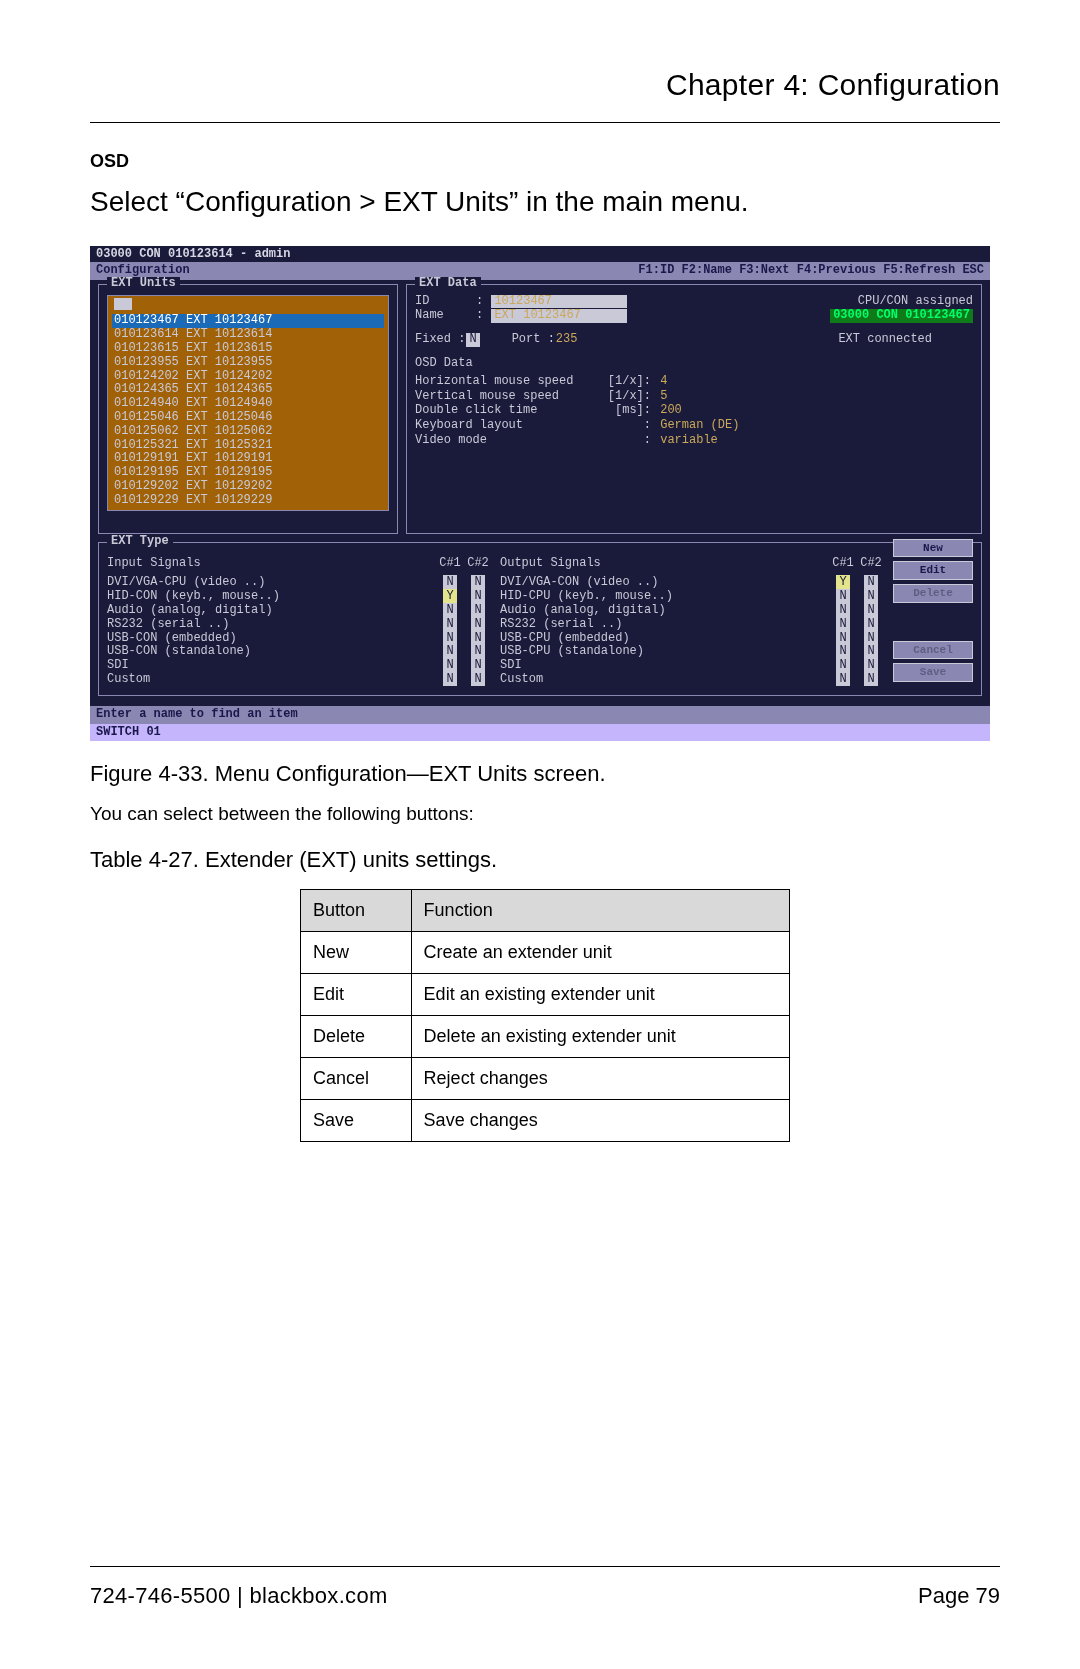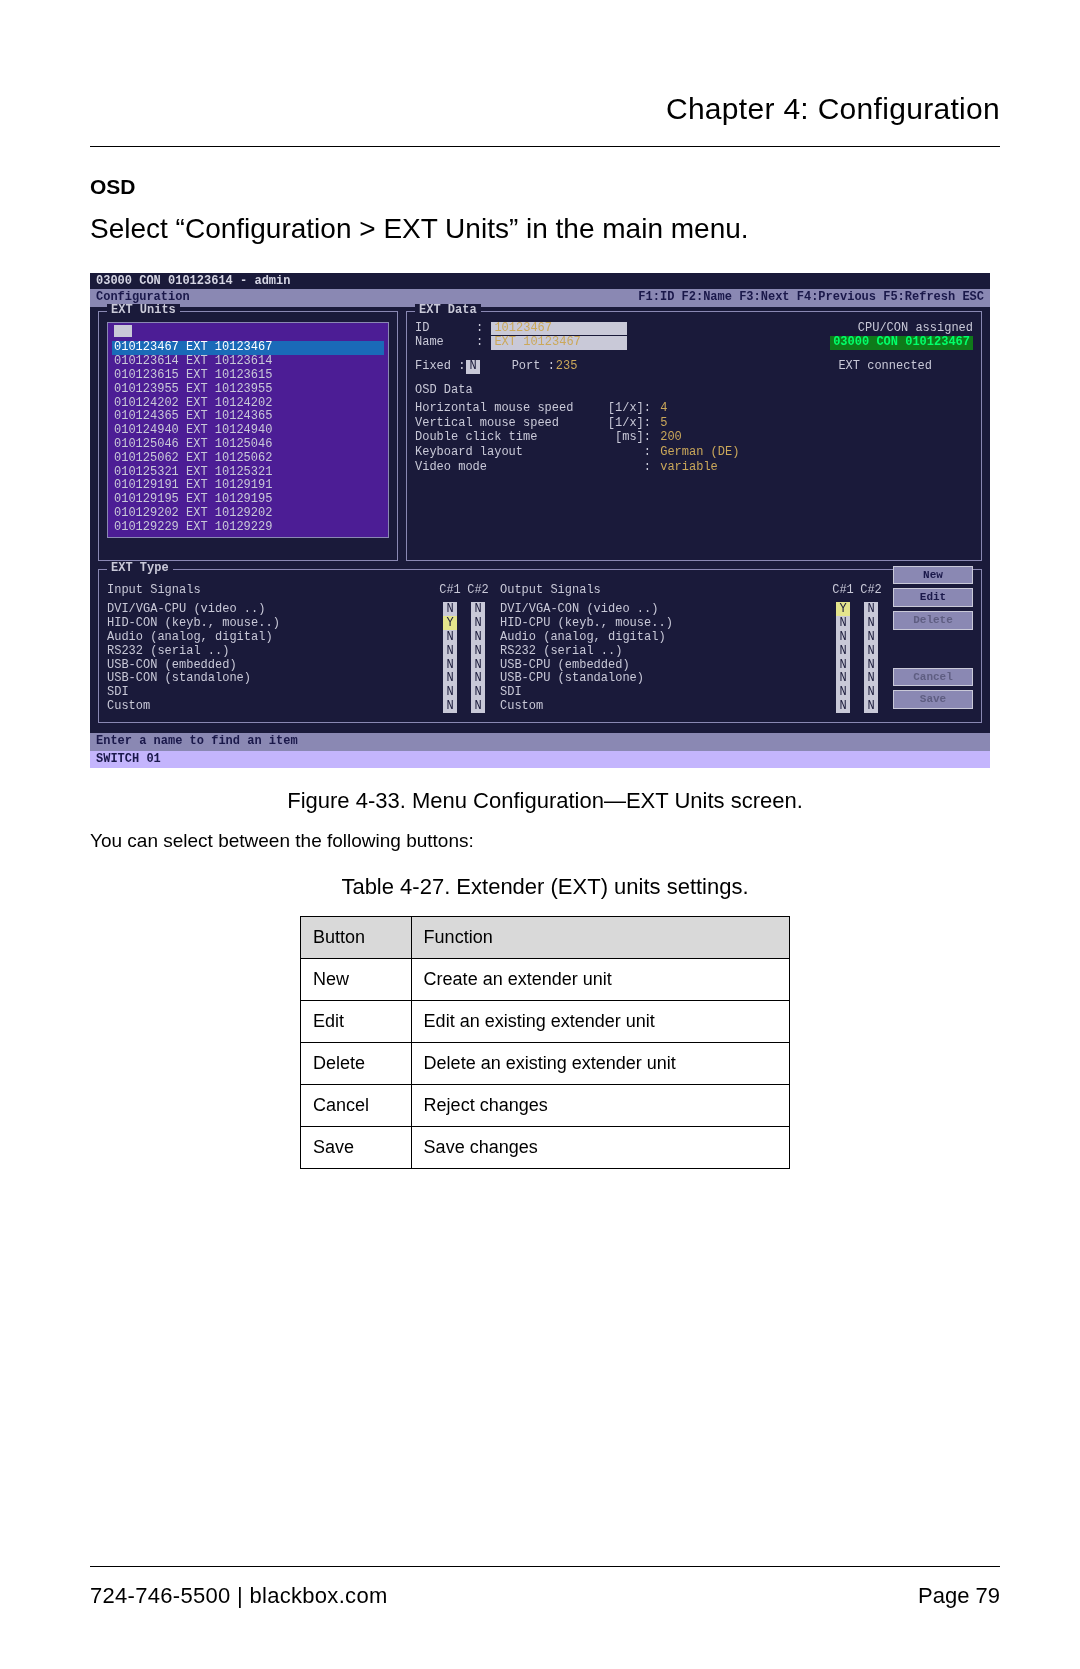--- a/index.html
+++ b/index.html
@@ -1,31 +1,31 @@
 <!DOCTYPE html>
 <html><head>
 <meta charset="utf-8">
 <style>
 body{margin:0;background:#fff;font-family:"Helvetica Neue",Arial,sans-serif;color:#000}
-.page{width:1080px;height:1669px;position:relative;box-sizing:border-box;padding:92px 80px 0 90px}
+.page{width:1080px;height:1669px;position:relative;box-sizing:border-box;padding:68px 80px 0 90px}
 .chapter{font-size:30px;font-weight:300;text-align:right;letter-spacing:.3px;margin-bottom:20px}
 hr.rule{border:none;border-top:1.5px solid #000;margin:0 0 28px 0}
-.osd{font-size:21px;font-weight:700;margin-bottom:14px}
+.osd{font-size:18px;font-weight:700;margin-bottom:14px}
 .instr{font-size:28px;font-weight:300;margin-bottom:28px}
 
 .osd-win{margin:0 10px 20px 0;font-family:"Courier New",monospace;font-size:12px;line-height:1.15;color:#c9c9d8}
 .osd-title{background:#1a1a3a;color:#d6d6e4;padding:2px 6px 0 6px;font-weight:bold}
 .osd-menubar{background:#8a88b3;color:#1a184a;padding:2px 6px;display:flex;font-weight:bold}
 .osd-body{background:#1a1a3a;padding:4px 0 2px 0}
 .panel-row{display:flex;padding:0 8px;gap:8px}
 .panel{border:1px solid #8a88b3;background:#1a1a3a;position:relative;box-sizing:border-box;padding:10px 8px 6px 8px}
 .panel-label{position:absolute;top:-8px;left:8px;background:#1a1a3a;padding:0 4px;color:#c9c9d8;font-weight:bold}
 .left-panel{width:300px;height:250px}
 .right-panel{flex:1;height:250px}
-.listbox{border:1px solid #8a88b3;background:#4c1d95;height:210px;overflow:hidden;padding:2px 0}
+.listbox{border:1px solid #8a88b3;background:#a16207;height:210px;overflow:hidden;padding:2px 0}
 .listbox .cursor{background:#c9c9d8;width:18px;height:12px;display:inline-block}
 .listbox .sel{background:#1a6ab8;color:#fff;padding:0 2px;margin:0 4px}
 .listbox .itm{padding:0 6px;white-space:pre}
 .fld-line{display:flex;gap:1px;align-items:flex-start;margin-bottom:1px}
 .lbl{color:#c9c9d8}
 .valbox{background:#c9c9d8;color:#1a1a3a;padding:0 3px}
 .valgld{color:#cba85a}
 .green{background:#0f7a1a;color:#00ff6a;padding:0 3px;font-weight:bold}
 .sub-hdr{margin:10px 0 4px 0;color:#c9c9d8}
 .type-panel{margin:8px 8px 0 8px;border:1px solid #8a88b3;position:relative;padding:14px 8px 8px 8px}
@@ -33,21 +33,21 @@
 .col{flex:1}
 .sigrow{display:flex}
 .sigrow .nm{flex:1;white-space:pre}
 .sigrow .c{width:28px;text-align:center}
 .side-btns{width:80px;display:flex;flex-direction:column;gap:4px;margin-top:-18px}
 .obtn{background:#8a88b3;color:#1a184a;font-weight:bold;text-align:center;padding:2px 0;border:1px solid #c9c9d8;font-size:11px}
 .obtn.dis{color:#5f5e82}
 .hint{background:#8a88b3;color:#1a184a;padding:2px 6px;font-weight:bold}
 .statusbar{background:#c4b5fd;color:#1a184a;padding:2px 6px;font-weight:bold}
 
-.cap{text-align:center;font-size:22px;font-weight:300;margin:18px 0 16px 0}
+.cap{text-align:left;font-size:22px;font-weight:300;margin:18px 0 16px 0}
 .lead{font-size:19px;font-weight:300;margin-bottom:22px}
 table.tbl{margin:0 auto;border-collapse:collapse;font-size:18px;width:490px}
 table.tbl th{background:#d9d9d9;text-align:left;padding:10px 12px;border:1px solid #000;font-weight:400}
 table.tbl td{padding:10px 12px;border:1px solid #000;font-weight:300}
 
 .footer{position:absolute;left:90px;right:80px;bottom:60px}
 .footer hr{border:none;border-top:1.5px solid #000;margin:0 0 16px 0}
 .footer-row{display:flex;justify-content:space-between;font-size:22px;font-weight:300}
 .footer-left{font-weight:400;letter-spacing:.3px}
 </style>

